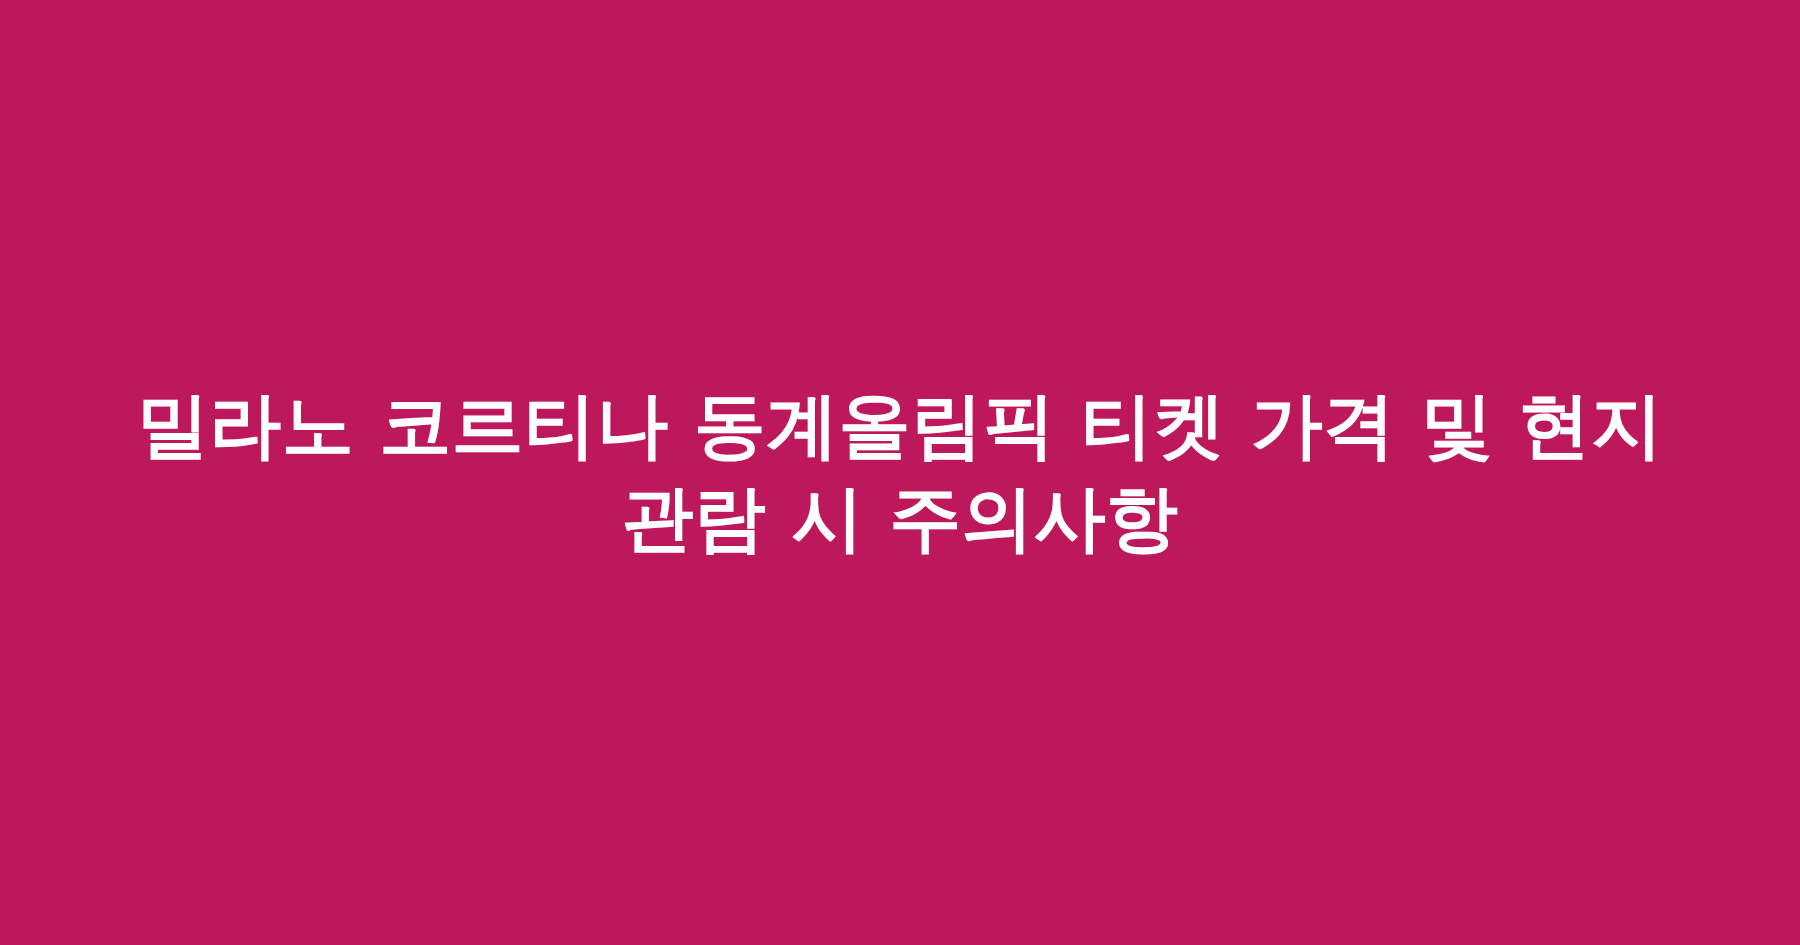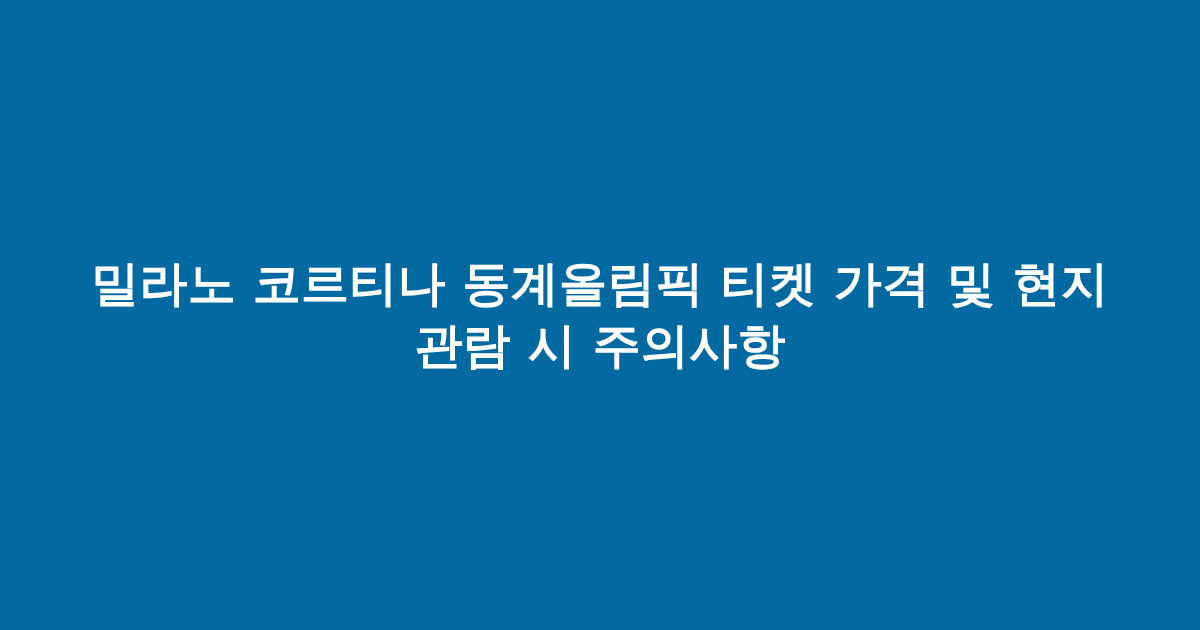--- a/index.html
+++ b/index.html
@@ -41,21 +41,21 @@
     line-height: 62px;
     letter-spacing: 0.2px;
     word-break: keep-all;
     white-space: pre-wrap;
     text-rendering: geometricPrecision;
   }
 </style>
 </head>
 <body>
 
-<div class="card" style="background: #0369a1;">
+<div class="card" style="background: #be185d;">
 
   <div class="title-block">
 
     <h1 class="card-title" style="color: rgb(255, 255, 255);">밀라노 코르티나 동계올림픽 티켓 가격 및 현지 관람 시 주의사항</h1>
 
   </div>
 
 </div>
 
 </body></html>

